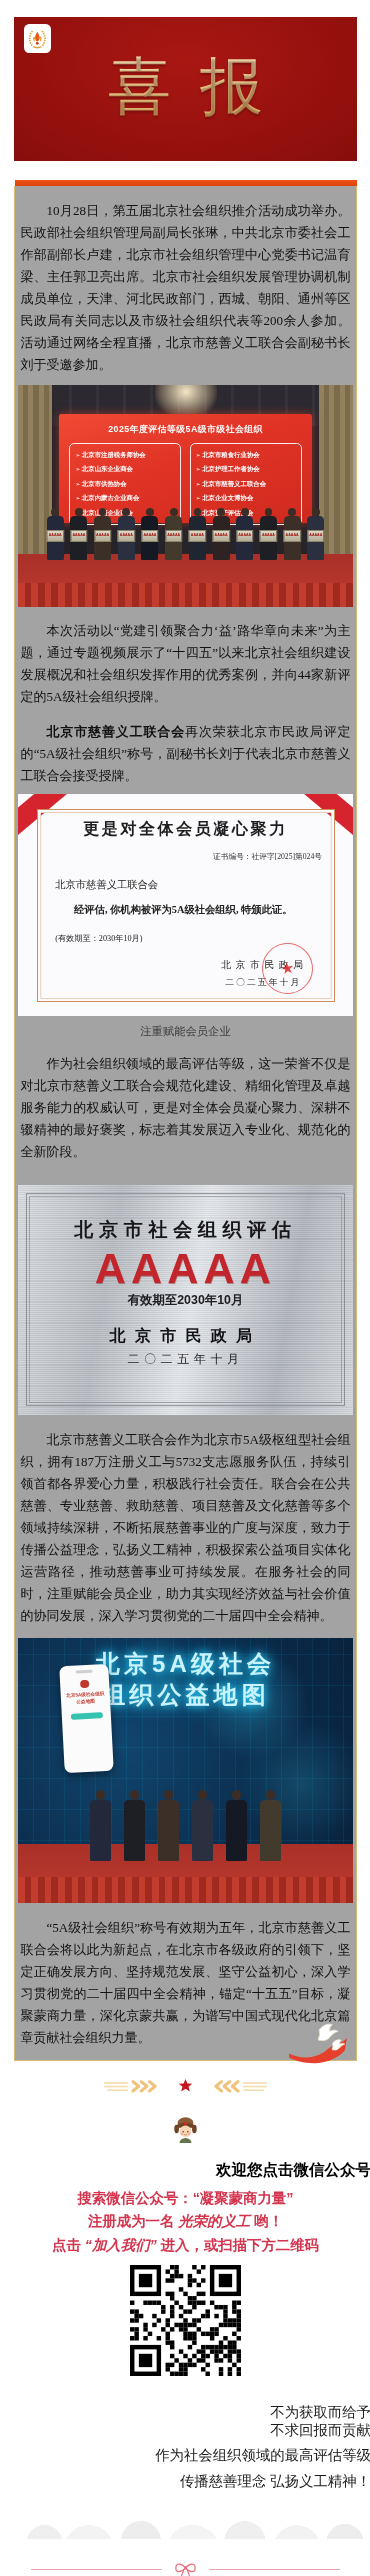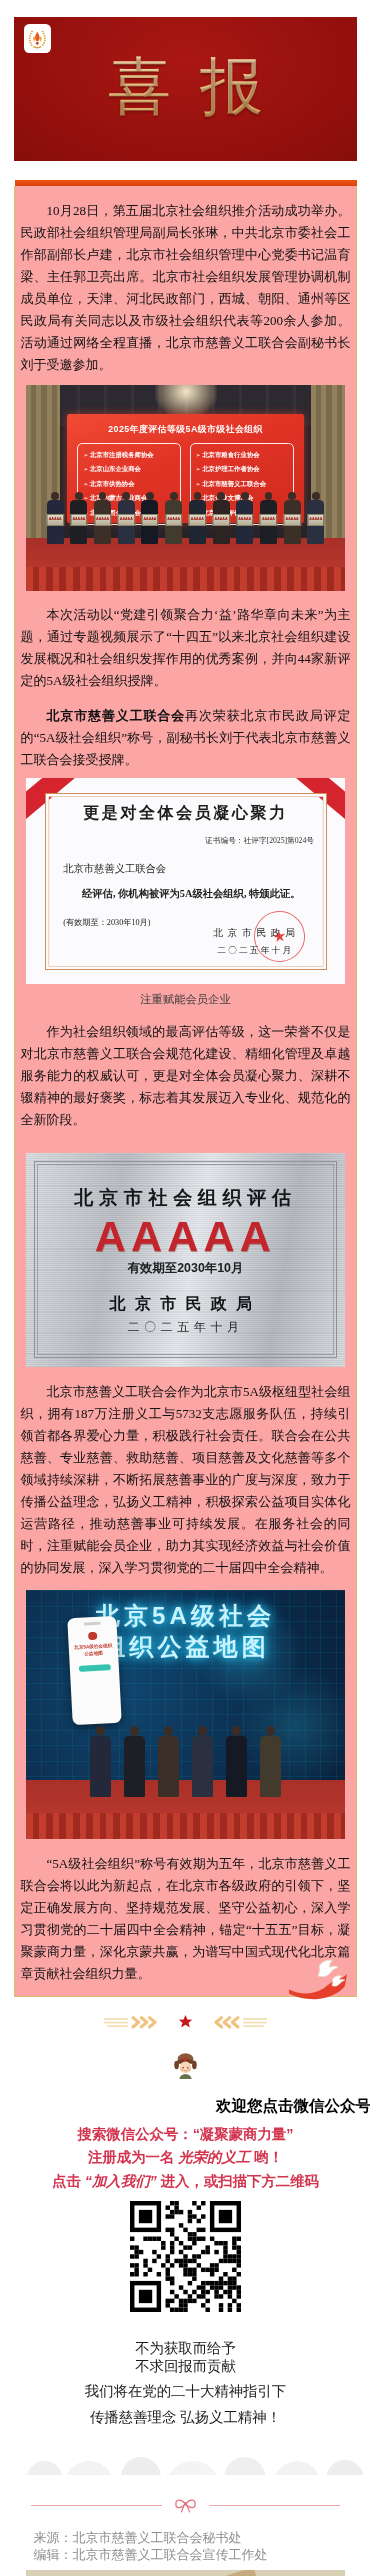--- a/index.html
+++ b/index.html
@@ -12,27 +12,27 @@
                border-radius:5.2px;display:flex;align-items:center;justify-content:center;}
   .banner-title{position:absolute;left:0;right:0;top:27px;text-align:center;
                 font-family:"Liberation Serif","DejaVu Serif",serif;font-weight:normal;font-size:63px;
                 letter-spacing:29px;padding-left:29px;color:#ecd092;
                 background:linear-gradient(180deg,#f7e7bc 5%,#e7c684 55%,#d7ab5e 100%);
                 -webkit-background-clip:text;background-clip:text;-webkit-text-fill-color:transparent;
                 text-shadow:0 1.5px 2.1px rgba(60,10,5,.35);}
   
   .cap{width:342px;height:6.7px;margin:18.5px auto 0;background:linear-gradient(180deg,#ec5214,#df430c);}
   .card{position:relative;width:341px;margin:0 auto;border:0.5px solid #d9bc72;border-top:none;
-        background:#fca5a5;padding:13.4px 0 11.3px;}
+        background:#a3a3a3;padding:13.4px 0 11.3px;}
   .card p{width:330px;margin:0 auto;font-family:"Liberation Serif","DejaVu Serif",serif;
           font-size:13px;line-height:22px;color:#111;text-align:justify;text-indent:2em;}
   .card p.sp2{margin-top:13.4px;} .card p.sp3{margin-top:12.4px;} .card p.sp4{margin-top:13.4px;}
   .card p.sp5{margin-top:14.4px;} .card p.sp6{margin-top:13.4px;}
   .boldlead{font-weight:bold;}
-  figure{margin:8px auto;padding:0;position:relative;overflow:hidden;}
+  figure{margin:8px auto;padding:8px;position:relative;overflow:hidden;}
   
   .photo1{width:319px;height:206px;margin-top:9.3px;background:#262329;}
   .ceiling{position:absolute;top:0;left:0;right:0;height:41px;
            background:repeating-linear-gradient(90deg,#2c2930 0 24px,#35323a 24px 27px);}
   .chandelier{position:absolute;top:0;left:50%;transform:translateX(-50%);width:62px;height:34px;
               background:radial-gradient(ellipse at 50% 20%,rgba(255,240,205,.95),rgba(255,220,160,.25) 60%,transparent 75%);}
   .curtain{position:absolute;top:0;bottom:49px;width:34px;
            background:repeating-linear-gradient(90deg,#93815d 0 5.2px,#7a6b4c 5.2px 10.3px);}
   .curtain.left{left:0;} .curtain.right{right:0;}
   .screen{position:absolute;left:41px;right:41px;top:29px;height:109px;border-radius:2.1px;
@@ -114,21 +114,21 @@
   
   .doves{position:absolute;right:7.2px;bottom:-7.2px;width:62px;height:52px;z-index:4;}
   
   .wheat-div{margin:15.5px auto 0;width:165px;height:20.6px;display:block;}
   .soldier{display:block;margin:18.5px auto 0;width:29px;height:29px;}
   .wc-head{margin-top:14.4px;text-align:right;font-size:15.5px;font-weight:bold;color:#000;line-height:21.6px;padding-left:40px;}
   .wc-red{ text-align:center;font-size:14.4px;font-weight:bold;color:#d3344e;line-height:20.6px;}
   .wc-red.r1{margin-top:7.2px;} .wc-red.r2{margin-top:3.1px;} .wc-red.r3{margin-top:3.1px;}
   .wc-red em{font-style:italic;}
   .qr-main{display:block;margin:9.3px auto 0;width:111px;height:111px;}
-  .slogan{ text-align:center;font-size:14.4px;color:#1b1b1b;line-height:18px;}
+  .slogan{ text-align:right;font-size:14.4px;color:#1b1b1b;line-height:18px;}
   .slogan.s1{margin-top:27px;} .slogan.s3{margin-top:7.2px;} .slogan.s4{margin-top:8.2px;}
   .clouds{margin-top:11.3px;height:37px;
      background:
       radial-gradient(circle at 12% 110%,#efefef 0 17.5px,transparent 18px),
       radial-gradient(circle at 24% 130%,#f3f3f3 0 25px,transparent 25px),
       radial-gradient(circle at 38% 105%,#ededed 0 19.6px,transparent 20px),
       radial-gradient(circle at 52% 135%,#f4f4f4 0 27px,transparent 27px),
       radial-gradient(circle at 66% 108%,#efefef 0 20.6px,transparent 21px),
       radial-gradient(circle at 80% 128%,#f2f2f2 0 24px,transparent 24px),
       radial-gradient(circle at 93% 110%,#ededed 0 18.5px,transparent 19px);}
@@ -589,21 +589,21 @@
       <rect x="18" y="0" width="7" height="7" fill="#000"></rect>
       <rect x="19" y="1" width="5" height="5" fill="#fff"></rect>
       <rect x="20" y="2" width="3" height="3" fill="#000"></rect>
       <rect x="0" y="18" width="7" height="7" fill="#000"></rect>
       <rect x="1" y="19" width="5" height="5" fill="#fff"></rect>
       <rect x="2" y="20" width="3" height="3" fill="#000"></rect>
     </svg>
 
   <div class="slogan s1">不为获取而给予</div>
   <div class="slogan s2">不求回报而贡献</div>
-  <div class="slogan s3">我们将在党的二十大精神指引下</div>
+  <div class="slogan s3">作为社会组织领域的最高评估等级</div>
   <div class="slogan s4">传播慈善理念 弘扬义工精神！</div>
 
   <div class="clouds"></div>
 
   <div class="bow-div">
     <div class="ln"></div>
     <svg width="33" height="17.5" viewBox="0 0 64 44">
       <path d="M32,20 C20,6 6,9 8,20 C6,31 20,34 32,20 C44,6 58,9 56,20 C58,31 44,34 32,20 Z" fill="none" stroke="#e4707b" stroke-width="3.2"></path>
       <circle cx="32" cy="20" r="4" fill="#e4707b"></circle>
       <path d="M28,24 L22,40 M36,24 L42,40" stroke="#e4707b" stroke-width="3" stroke-linecap="round"></path>

